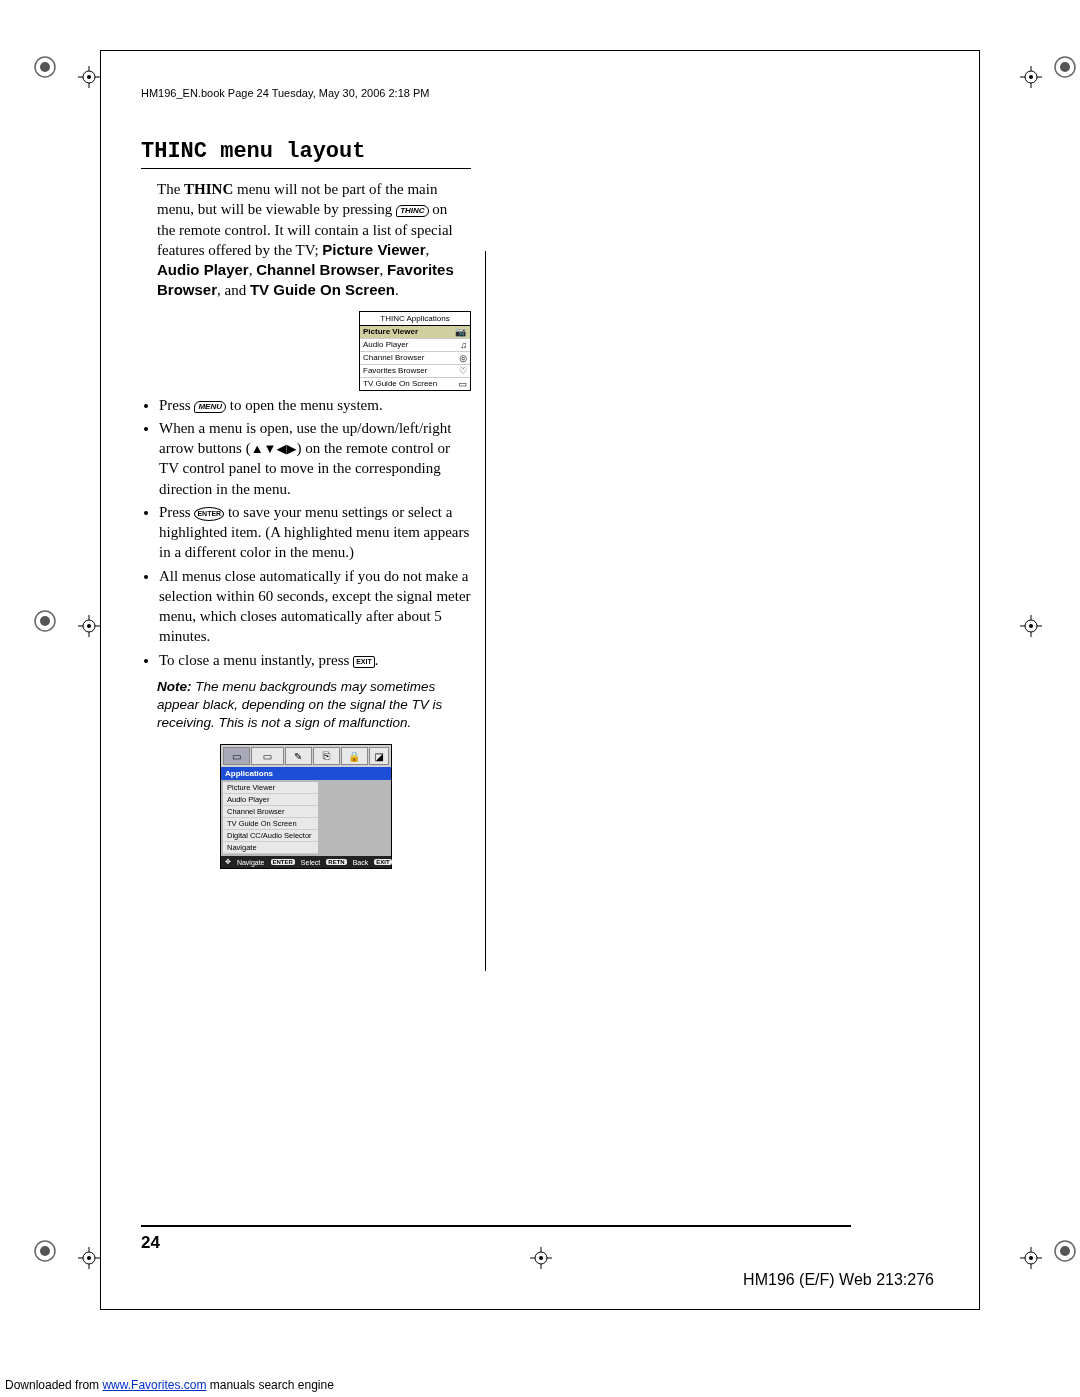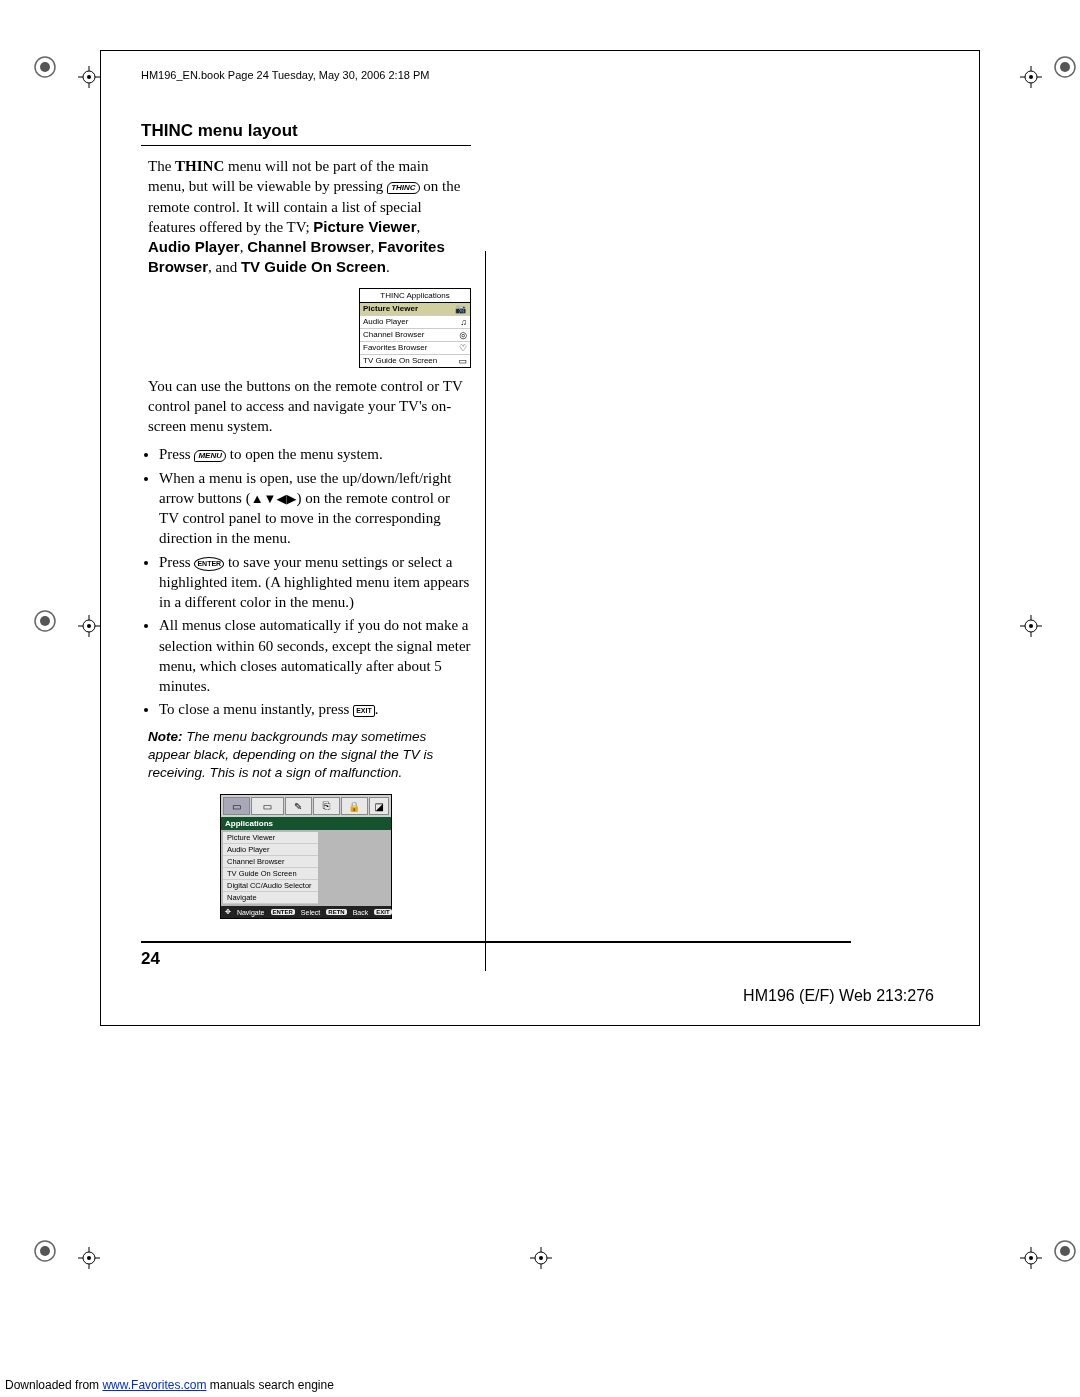--- a/index.html
+++ b/index.html
@@ -27,24 +27,24 @@
   }
   .cross-reg line { stroke: #000; stroke-width: 1; }
   .cross-reg circle.open { fill: #fff; stroke: #000; stroke-width: 1; }
   .cross-reg circle.dot  { fill: #000; }
 
   .page-frame {
     position: absolute;
     left: 100px;
     top: 50px;
     width: 880px;
-    height: 976px;
+    height: 1260px;
     border: 1px solid #000;
     box-sizing: border-box;
-    padding: 18px 40px 20px 40px;
+    padding: 36px 40px 20px 40px;
   }
   .running-head {
     font-family: Arial, Helvetica, sans-serif;
     font-size: 11px;
     margin: 0 0 40px 0;
   }
   .chapter-bar {
     width: 710px;
     margin-bottom: 30px;
     background: linear-gradient(90deg, #d9d9d9 0%, #d9d9d9 75%, #ffffff 100%);
@@ -53,29 +53,29 @@
     text-align: center;
     font-style: italic;
     font-weight: bold;
     font-family: Arial, Helvetica, sans-serif;
     font-size: 14px;
   }
   .content {
     width: 330px;
   }
   h2.section {
-    font-family: Liberation Sans, sans-serif;
+    font-family: Liberation Mono, monospace;
     font-weight: 900;
-    font-size: 17px;
+    font-size: 22px;
     margin: 25px 0 2px 0;
     padding-bottom: 4px;
     border-bottom: 1.5px solid #000;
   }
   h2.section + p { margin-top: 10px;}
-  p { margin: 8px 7px; line-height: 1.35; font-size: 15px;}
+  p { margin: 8px 16px; line-height: 1.35; font-size: 15px;}
   .note { font-style: italic; font-family: Arial, Helvetica, sans-serif; font-size: 13.5px; line-height: 1.35;}
   .note b { font-style: italic; }
   ul.bullets { margin: 4px 0 8px 0; padding-left: 18px; }
   ul.bullets li { margin: 3px 0; font-size: 15px; line-height: 1.35; }
   .keycap {
     display: inline-block;
     border: 1px solid #000;
     border-radius: 10px 10px 10px 2px;
     font-family: Arial, Helvetica, sans-serif;
     font-size: 8px;
@@ -136,21 +136,21 @@
     background: #e8e8e8;
     border: 1px solid #888;
     display: flex;
     align-items: center;
     justify-content: center;
     font-size: 10px;
   }
   .app-panel .tab.big { flex: 1.2; }
   .app-panel .tab.sel { background: #a8a8b8; }
   .app-panel .subtitle {
-    background: #14532d;
+    background: #1d4ed8;
     color: #fff;
     font-weight: bold;
     padding: 2px 4px;
   }
   .app-panel .list {
     background: #e8e8e8;
     margin: 0;
     padding: 0;
     width: 95px;
   }
@@ -318,21 +318,20 @@
             <span>Favorites Browser</span>
             <span class="ico">♡</span>
           </div>
         <div class="row">
             <span>TV Guide On Screen</span>
             <span class="ico">▭</span>
           </div>
       </div>
     </div>
 
-    <p>You can use the buttons on the remote control or TV control panel to access and navigate your TV's on-screen menu system.</p>
     <ul class="bullets">
       <li><span>Press </span><span class="keycap">MENU</span><span> to open the menu system.</span></li>
       <li><span>When a menu is open, use the up/down/left/right arrow buttons (</span><span class="arrows">▲▼◀▶</span><span>) on the remote control or TV control panel to move in the corresponding direction in the menu.</span></li>
       <li><span>Press </span><span class="keycap oval">ENTER</span><span> to save your menu settings or select a highlighted item. (A highlighted menu item appears in a different color in the menu.)</span></li>
       <li>All menus close automatically if you do not make a selection within 60 seconds, except the signal meter menu, which closes automatically after about 5 minutes.</li>
       <li><span>To close a menu instantly, press </span><span class="keycap square">EXIT</span><span>.</span></li>
     </ul>
     <p class="note"><b>Note:</b><span> The menu backgrounds may sometimes appear black, depending on the signal the TV is receiving. This is not a sign of malfunction.</span></p>
 
     <div class="app-panel-wrap">

